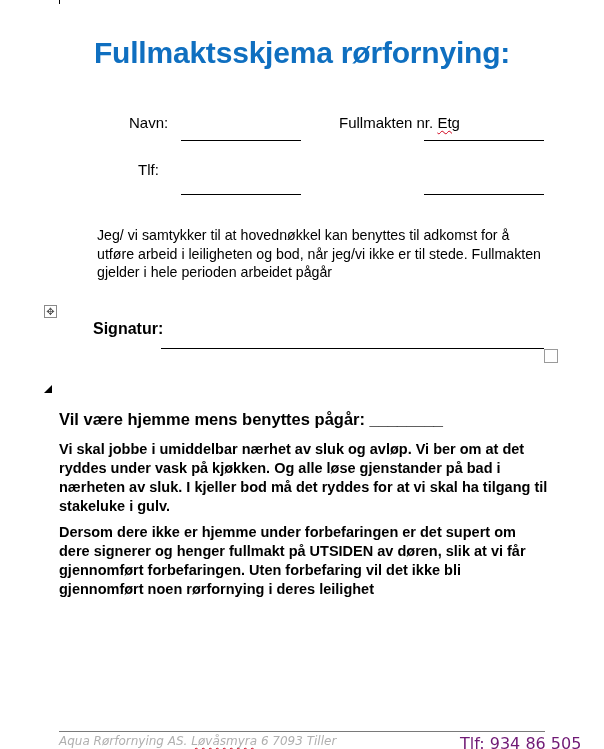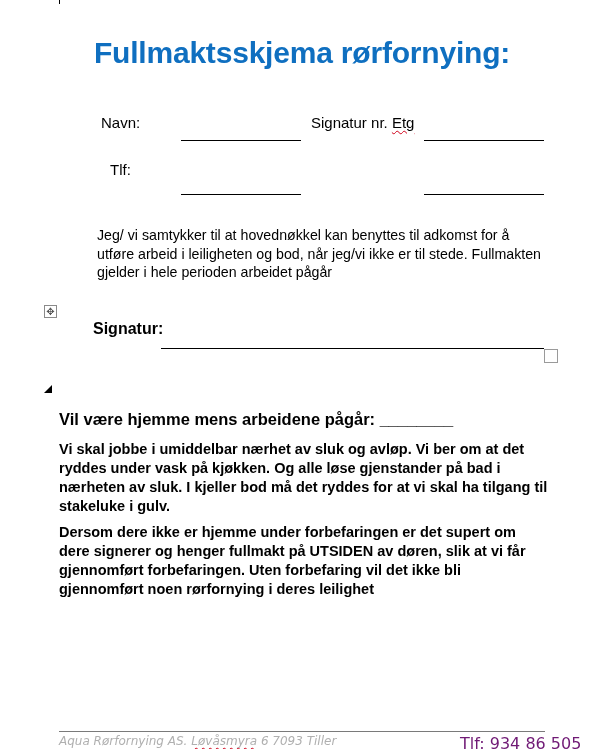--- a/index.html
+++ b/index.html
@@ -1,21 +1,21 @@
 <!DOCTYPE html>
 <html><head>
 <meta charset="utf-8">
 <style>
   html, body { margin:0; padding:0; }
   body { width:604px; height:749px; background:#ffffff; position:relative; overflow:hidden;
          font-family:"Liberation Sans", sans-serif; color:#000; }
   .abs { position:absolute; }
   .cursor-mark { left:59px; top:0; width:1px; height:4px; background:#000; }
   .title { left:0; width:604px; top:36px; text-align:center; font-size:30px; font-weight:bold; color:#0F6FC0; letter-spacing:-0.2px; }
-  .lbl { font-size:15px; }
+  .lbl { font-size:15px;margin-left:28px; }
   .uline { height:1px; background:#000; }
   .squiggle { text-decoration: underline wavy #d0021b; text-decoration-thickness:1px; text-underline-offset:2px; }
   .consent { left:97px; top:226px; width:450px; font-size:14.2px; font-weight:normal; line-height:18.5px; }
   .move-handle { left:44px; top:305px; width:13px; height:13px; border:1px solid #8a8a8a; box-sizing:border-box;
                  font-size:10px; line-height:11px; text-align:center; color:#555; }
   .sig-label { left:60px; top:320px; font-size:16px; font-weight:bold;margin-left:33px; }
   .resize-handle { left:544px; top:349px; width:14px; height:14px; border:1px solid #9a9a9a; box-sizing:border-box; }
   .anchor { left:44px; top:385px; width:0; height:0; border-left:8px solid transparent; border-bottom:8px solid #000; }
   .home-heading { left:59px; top:410px; font-size:16.5px; font-weight:bold; }
   .para { left:59px; width:490px; font-size:14.5px; line-height:19px;font-weight:bold; }
@@ -26,36 +26,36 @@
 </head>
 <body>
 
 <div class="abs cursor-mark"></div>
 
 <div class="abs title">Fullmaktsskjema rørfornying:</div>
 
 <div class="abs lbl" style="left:101px;top:114px;">Navn:</div>
 <div class="abs uline" style="left:181px;top:140px;width:120px;"></div>
 
-<div class="abs lbl" style="left:311px;top:114px;"><span>Signatur nr. </span><span class="squiggle">Etg</span></div>
+<div class="abs lbl" style="left:311px;top:114px;"><span>Fullmakten nr. </span><span class="squiggle">Etg</span></div>
 <div class="abs uline" style="left:424px;top:140px;width:120px;"></div>
 
 <div class="abs lbl" style="left:110px;top:161px;">Tlf:</div>
 <div class="abs uline" style="left:181px;top:194px;width:120px;"></div>
 <div class="abs uline" style="left:424px;top:194px;width:120px;"></div>
 
 <div class="abs consent">Jeg/ vi samtykker til at hovednøkkel kan benyttes til adkomst for å utføre arbeid i leiligheten og bod, når jeg/vi ikke er til stede. Fullmakten gjelder i hele perioden arbeidet pågår</div>
 
 <div class="abs move-handle">✥</div>
 <div class="abs sig-label">Signatur:</div>
 <div class="abs uline" style="left:161px;top:348px;width:383px;"></div>
 <div class="abs resize-handle"></div>
 
 <div class="abs anchor"></div>
 
-<div class="abs home-heading">Vil være hjemme mens arbeidene pågår: ________</div>
+<div class="abs home-heading">Vil være hjemme mens benyttes pågår: ________</div>
 
 <div class="abs para" style="top:440px;">Vi skal jobbe i umiddelbar nærhet av sluk og avløp. Vi ber om at det ryddes under vask på kjøkken. Og alle løse gjenstander på bad i nærheten av sluk. I kjeller bod må det ryddes for at vi skal ha tilgang til stakeluke i gulv.</div>
 <div class="abs para" style="top:523px;">Dersom dere ikke er hjemme under forbefaringen er det supert om dere signerer og henger fullmakt på UTSIDEN av døren, slik at vi får gjennomført forbefaringen. Uten forbefaring vil det ikke bli gjennomført noen rørfornying i deres leilighet</div>
 
 <div class="abs footer-line"></div>
 <div class="abs footer-left"><span>Aqua Rørfornying AS. </span><span class="squiggle">Løvåsmyra</span><span> 6 7093 Tiller</span></div>
 <div class="abs footer-right">Tlf: 934 86 505</div>
 
 </body></html>

